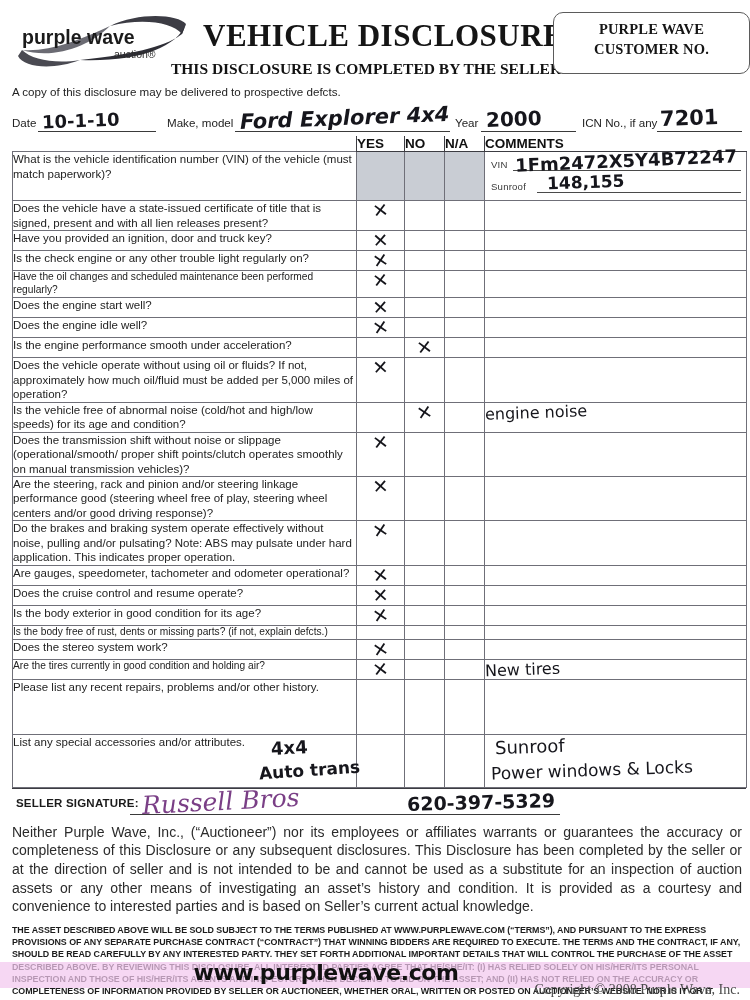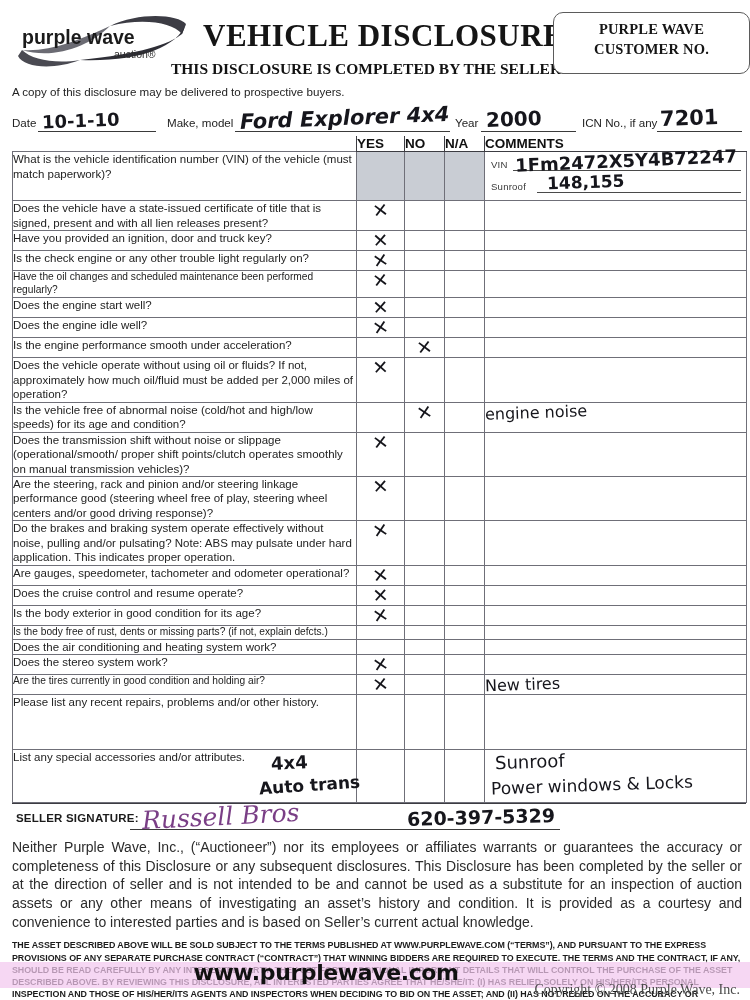--- a/index.html
+++ b/index.html
@@ -131,21 +131,21 @@
     </div>
     <div class="title">VEHICLE DISCLOSURE</div>
     <div class="subtitle">THIS DISCLOSURE IS COMPLETED BY THE SELLER.</div>
     <div class="custbox">
       <div>PURPLE WAVE</div>
       <div>CUSTOMER NO.</div>
     </div>
   </div>
 
   <div class="intro">
-    <div>A copy of this disclosure may be delivered to prospective buyers.</div>
+    <div>A copy of this disclosure may be delivered to prospective defcts.</div>
   </div>
 
   <div class="dateline">
     <span class="dl-lab" style="left:0">Date</span>
     <span class="dl-rule" style="left:26px;width:118px"></span>
     <span class="hw" style="left:30px;top:4px;font-size:18px">10-1-10</span>
 
     <span class="dl-lab" style="left:155px">Make, model</span>
     <span class="dl-rule" style="left:223px;width:215px"></span>
     <span class="hw" style="left:228px;top:0px;font-size:21px;font-style:italic">Ford Explorer 4x4</span>
@@ -248,21 +248,21 @@
         <tr>
           <td class="q">Is the engine performance smooth under acceleration?</td>
           <td></td>
           <td>
             <div class="mark" style="transform: rotate(-8deg);">✕</div>
           </td>
           <td></td>
           <td class="cm"></td>
         </tr>
         <tr>
-          <td class="q">Does the vehicle operate without using oil or fluids?  If not, approximately how much oil/fluid must be added per 2,000 miles of operation?</td>
+          <td class="q">Does the vehicle operate without using oil or fluids?  If not, approximately how much oil/fluid must be added per 5,000 miles of operation?</td>
           <td>
             <div class="mark" style="transform: rotate(-4deg);">✕</div>
           </td>
           <td></td>
           <td></td>
           <td class="cm"></td>
         </tr>
         <tr>
           <td class="q">Is the vehicle free of abnormal noise (cold/hot and high/low speeds) for its age and condition?</td>
           <td></td>
@@ -321,27 +321,20 @@
           <td class="q">Is the body exterior in good condition for its age?</td>
           <td>
             <div class="mark" style="transform: rotate(-11deg);">✕</div>
           </td>
           <td></td>
           <td></td>
           <td class="cm"></td>
         </tr>
         <tr>
           <td class="q sm">Is the body free of rust, dents or missing parts? (if not, explain defcts.)</td>
-          <td></td>
-          <td></td>
-          <td></td>
-          <td class="cm"></td>
-        </tr>
-        <tr>
-          <td class="q">Does the air conditioning and heating system work?</td>
           <td></td>
           <td></td>
           <td></td>
           <td class="cm"></td>
         </tr>
         <tr>
           <td class="q">Does the stereo system work?</td>
           <td>
             <div class="mark" style="transform: rotate(-11deg);">✕</div>
           </td>

